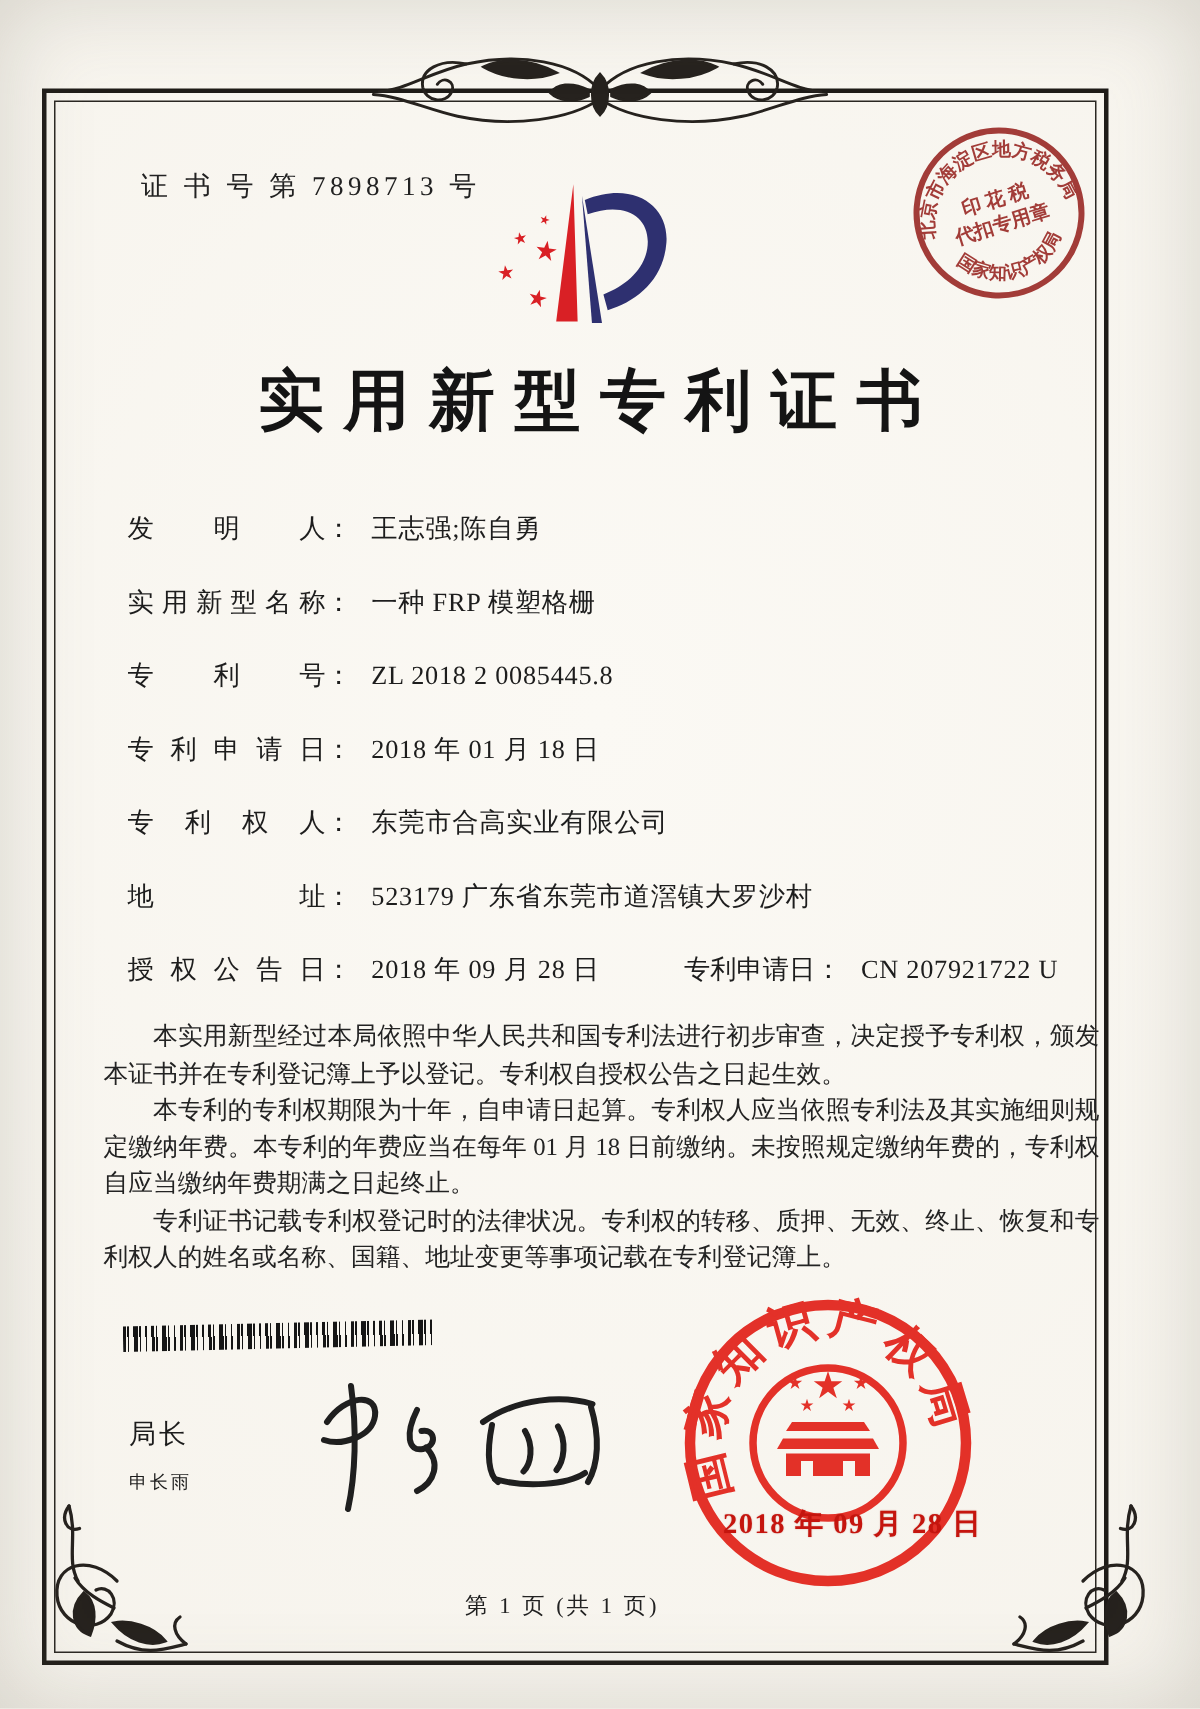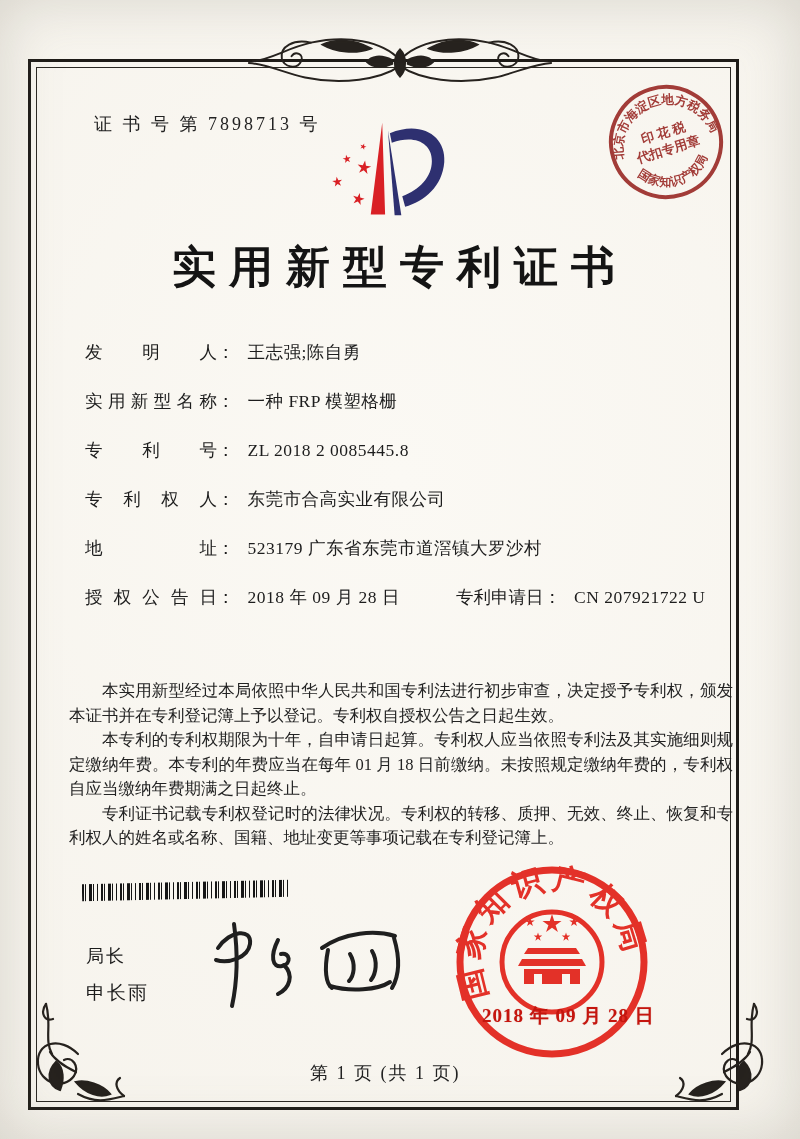--- a/index.html
+++ b/index.html
@@ -30,27 +30,27 @@
   
   .paras{position:absolute;left:69px;top:679px;width:664px;font-size:16.5px;line-height:24.5px;text-align:justify;color:#232323;}
   .paras p{margin:0;text-indent:2em;font-family:Liberation Serif, serif;}
   
   .barcode{position:absolute;left:82px;top:882px;width:208px;height:17px;transform:rotate(-1.3deg);
     background:
       repeating-linear-gradient(90deg,#151515 0 2px,transparent 2px 3px,#151515 3px 4px,transparent 4px 7px,#151515 7px 10px,transparent 10px 11px,#151515 11px 12px,transparent 12px 15px,#151515 15px 16px,transparent 16px 19px);
   }
   
   .sig-title{position:absolute;left:86px;top:944px;font-size:18px;letter-spacing:2px;color:#1c1c1c;font-family:"Liberation Sans","DejaVu Sans",sans-serif;}
-  .sig-name{position:absolute;left:86px;top:980px;font-size:19px;letter-spacing:2px;color:#1c1c1c;font-family:"Liberation Sans","DejaVu Sans",sans-serif;}
+  .sig-name{position:absolute;left:86px;top:980px;font-size:12px;letter-spacing:2px;color:#1c1c1c;font-family:"Liberation Sans","DejaVu Sans",sans-serif;}
   .signature{position:absolute;left:210px;top:918px;}
   
   .seal{position:absolute;left:452px;top:862px;opacity:.93;}
   .seal-date{position:absolute;left:482px;top:1003px;font-size:19px;letter-spacing:1px;color:#c5150e;font-weight:bold;white-space:nowrap;text-shadow:0 0 1px rgba(160,20,10,.4);}
   
-  .footer{position:absolute;left:310px;top:1061px;font-size:18px;letter-spacing:2px;color:#222;}
+  .footer{position:absolute;left:310px;top:1061px;font-size:15px;letter-spacing:2px;color:#222;}
   svg text{font-family:"Liberation Serif","DejaVu Serif",serif;}
 </style>
 </head>
 <body>
 
 <div class="page">
 
   <div class="frame-outer"></div>
   <div class="frame-inner"></div>
 
@@ -135,20 +135,23 @@
 
   <div class="fields">
     <div class="frow">
       <span class="flabel">发明人</span><span class="fcolon">：</span><span class="fvalue">王志强;陈自勇</span>
     </div>
     <div class="frow">
       <span class="flabel">实用新型名称</span><span class="fcolon">：</span><span class="fvalue">一种 FRP 模塑格栅</span>
     </div>
     <div class="frow">
       <span class="flabel">专利号</span><span class="fcolon">：</span><span class="fvalue">ZL 2018 2 0085445.8</span>
+    </div>
+    <div class="frow">
+      <span class="flabel">专利申请日</span><span class="fcolon">：</span><span class="fvalue">2018 年 01 月 18 日</span>
     </div>
     <div class="frow">
       <span class="flabel">专利权人</span><span class="fcolon">：</span><span class="fvalue">东莞市合高实业有限公司</span>
     </div>
     <div class="frow">
       <span class="flabel">地址</span><span class="fcolon">：</span><span class="fvalue">523179 广东省东莞市道滘镇大罗沙村</span>
     </div>
     <div class="frow">
       <span class="flabel">授权公告日</span><span class="fcolon">：</span><span class="fvalue">2018 年 09 月 28 日</span>
       <span class="grant-no">

